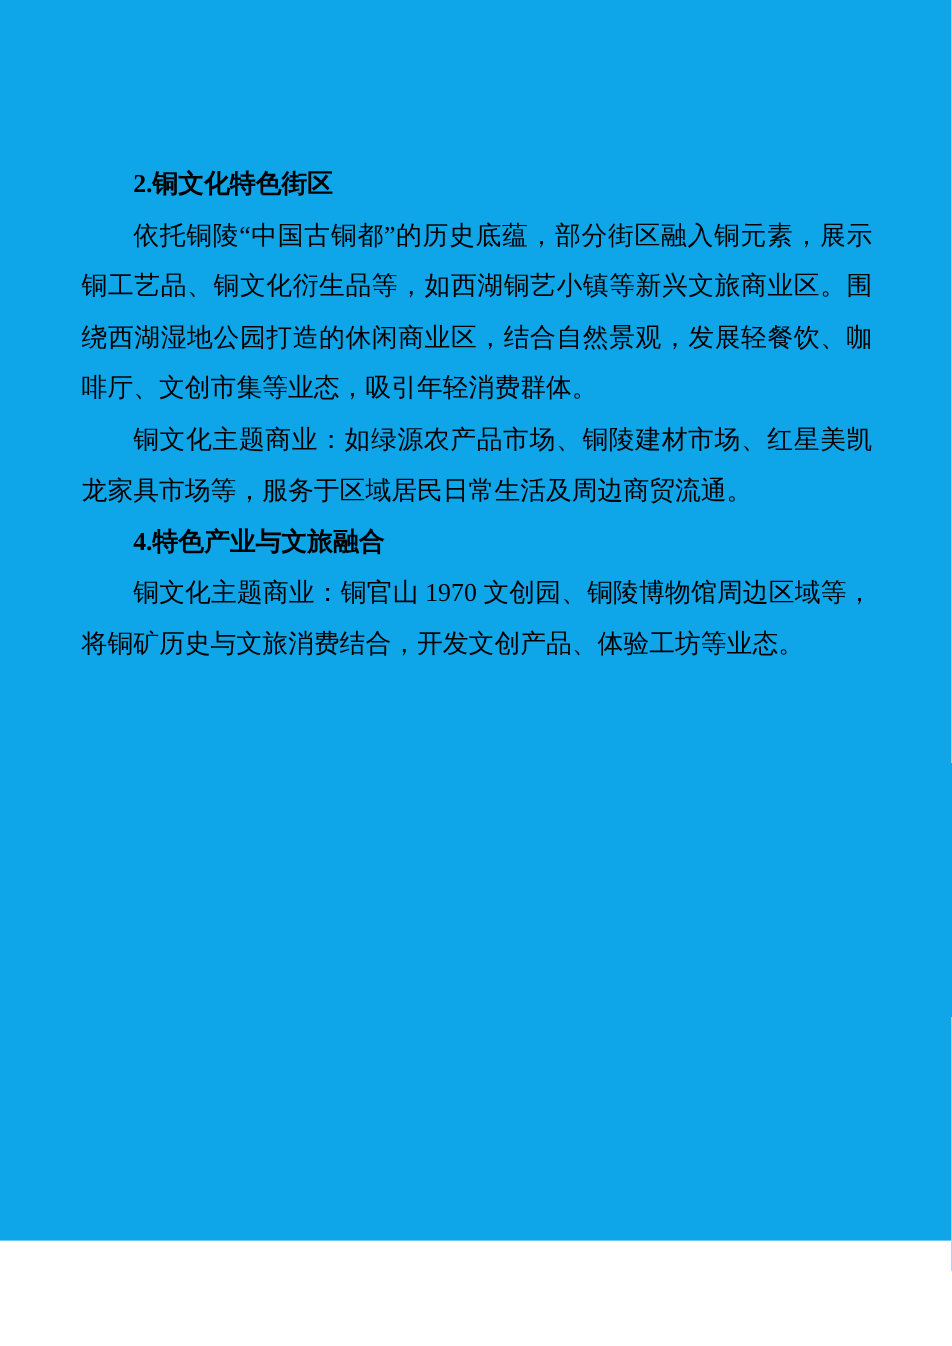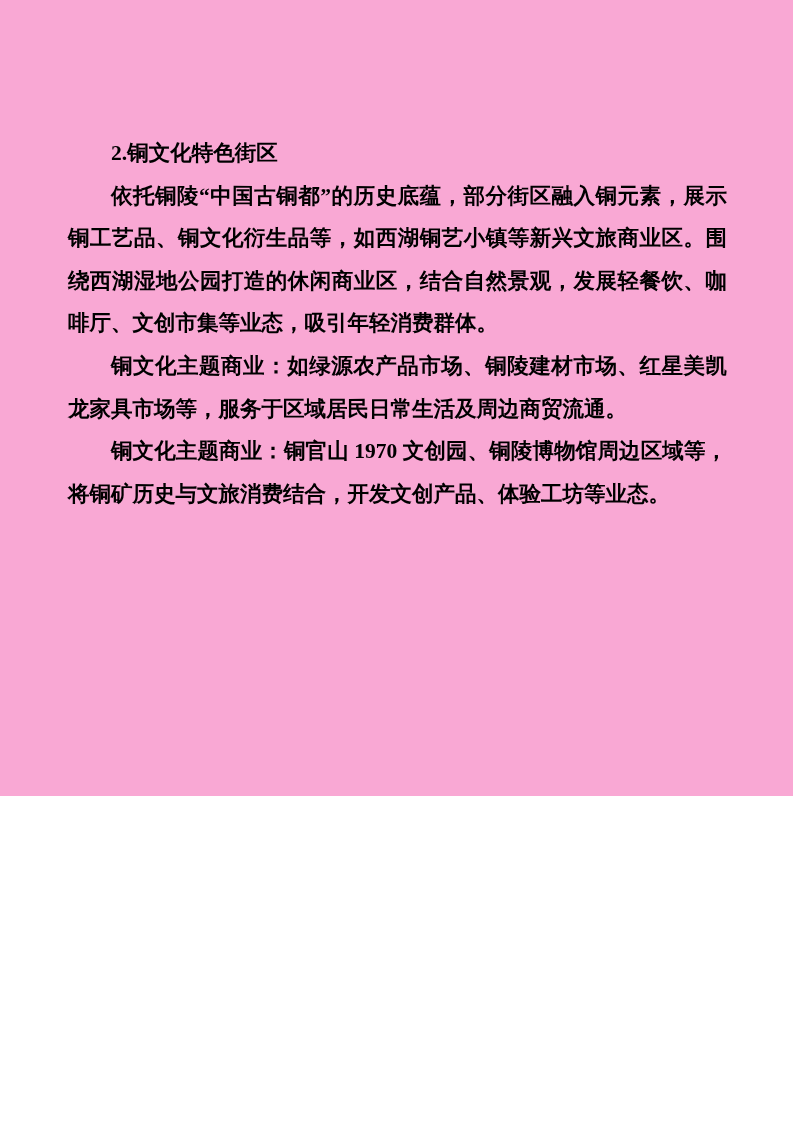--- a/index.html
+++ b/index.html
@@ -3,42 +3,41 @@
 <meta charset="utf-8">
 <style>
   html, body {
     margin: 0;
     padding: 0;
     background: #ffffff;
   }
   .page {
     position: relative;
     width: 793px;
-    height: 796px;
+    height: 1034px;
     margin: 0 auto;
-    background: #f9a8d4;
+    background: #0ea5e9;
     overflow: hidden;
     font-family: "Liberation Serif", "DejaVu Serif", serif;
     color: #000000;
   }
   .doc-body {
     position: absolute;
     top: 132px;
     left: 68px;
     width: 659px;
   }
   .para, .heading {
     margin: 0;
     font-size: 21.5px;
     line-height: 42.6px;
     text-align: justify;
     text-justify: inter-ideograph;
     text-indent: 2em;
     word-break: break-all;
-    font-weight: bold;
   }
   .heading {
     font-weight: bold;
     text-align: left;
   }
   .page-footer {
     position: absolute;
     top: 1036px;
     left: 0;
     width: 100%;
@@ -50,17 +49,18 @@
   }
 </style>
 </head>
 <body>
 
 <div class="page">
   <div class="doc-body">
     <h3 class="heading">2.铜文化特色街区</h3>
     <p class="para">依托铜陵“中国古铜都”的历史底蕴，部分街区融入铜元素，展示铜工艺品、铜文化衍生品等，如西湖铜艺小镇等新兴文旅商业区。围绕西湖湿地公园打造的休闲商业区，结合自然景观，发展轻餐饮、咖啡厅、文创市集等业态，吸引年轻消费群体。</p>
     <p class="para">铜文化主题商业：如绿源农产品市场、铜陵建材市场、红星美凯龙家具市场等，服务于区域居民日常生活及周边商贸流通。</p>
+    <h3 class="heading">4.特色产业与文旅融合</h3>
     <p class="para">铜文化主题商业：铜官山 1970 文创园、铜陵博物馆周边区域等，将铜矿历史与文旅消费结合，开发文创产品、体验工坊等业态。</p>
   </div>
 
   <div class="page-footer">4</div>
 </div>
 
 </body></html>

